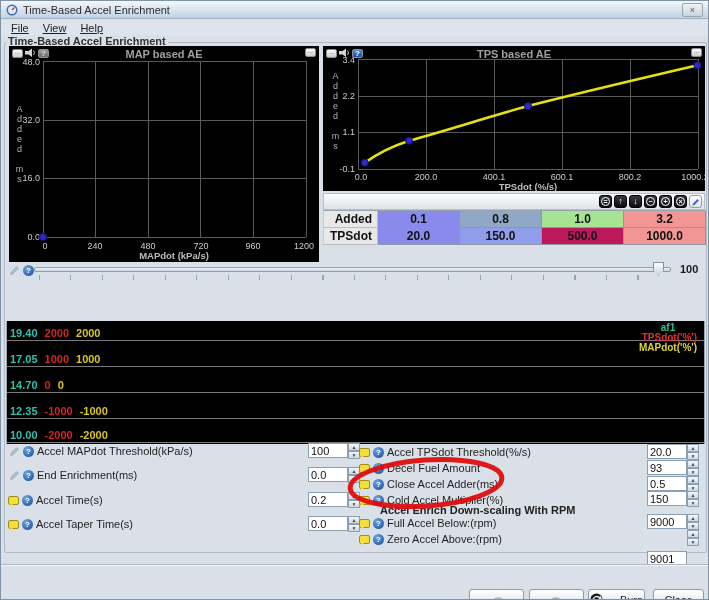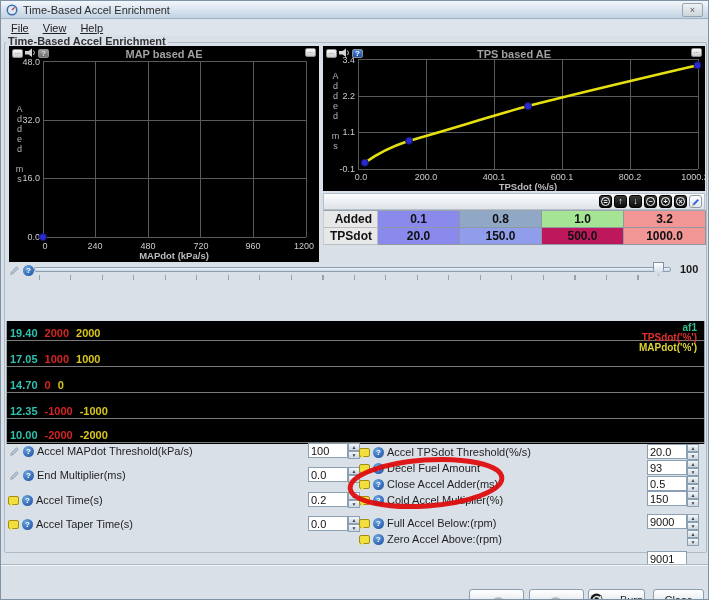--- a/index.html
+++ b/index.html
@@ -282,21 +282,21 @@
     </svg>
     <span class="i-help">?</span>
   </div>
   <div class="slider-track"></div>
   <div class="slider-ticks"></div>
   <div class="slider-thumb"></div>
   <span class="slider-value">100</span>
 
   <div class="sc">
     <div class="sc-legend">
-      <div style="color: rgb(47, 191, 143);">af1</div>
+      <div style="color: rgb(47, 191, 143); text-align: center;">af1</div>
       <div style="color: rgb(226, 48, 48);">TPSdot('%')</div>
       <div style="color: rgb(222, 211, 50);">MAPdot('%')</div>
     </div>
     <div class="sc-row sc-r1">
       <span style="color: rgb(47, 192, 174);">19.40</span>
       <span style="color: rgb(212, 36, 36);">2000</span>
       <span style="color: rgb(216, 198, 30);">2000</span>
     </div>
     <div class="sc-row sc-rn">
       <span style="color: rgb(47, 192, 174);">17.05</span>
@@ -333,21 +333,21 @@
       <span class="spin-b">▲</span>
       <span class="spin-b">▼</span>
     </span>
 
   <div class="prow" style="left:7px; top:467px;">
     <svg width="12" height="12">
         <path d="M3.2,8.2 L8.6,2.8 L10.2,4.4 L4.8,9.8 Z" fill="#b9c9d6" stroke="#7d93a6" stroke-width="0.8"></path>
         <path d="M3.2,8.2 L2.6,10.6 L4.8,9.8 Z" fill="#e8d8a0" stroke="#7d93a6" stroke-width="0.6"></path>
       </svg>
     <span class="i-help">?</span>
-    <span class="plabel">End Multiplier(ms)</span>
+    <span class="plabel">End Enrichment(ms)</span>
   </div>
   <input class="pinput" style="left: 307px; top: 466px;" value="0.0">
   <span class="spinner" style="left:347px; top:466px;">
       <span class="spin-b">▲</span>
       <span class="spin-b">▼</span>
     </span>
 
   <div class="prow" style="left:7px; top:492px;">
     <span class="i-bubble"></span>
     <span class="i-help">?</span>
@@ -407,20 +407,21 @@
     <span class="i-bubble"></span>
     <span class="i-help">?</span>
     <span class="plabel">Cold Accel Multiplier(%)</span>
   </div>
   <input class="pinput" style="left: 646px; top: 490px;" value="150">
   <span class="spinner" style="left:686px; top:490px;">
       <span class="spin-b">▲</span>
       <span class="spin-b">▼</span>
     </span>
 
+  <div class="sect-header" style="left:379px; top:503px;">Accel Enrich Down-scaling With RPM</div>
 
   <div class="prow" style="left:358px; top:515px;">
     <span class="i-bubble"></span>
     <span class="i-help">?</span>
     <span class="plabel">Full Accel Below:(rpm)</span>
   </div>
   <input class="pinput" style="left: 646px; top: 513px;" value="9000">
   <span class="spinner" style="left:686px; top:513px;">
       <span class="spin-b">▲</span>
       <span class="spin-b">▼</span>

